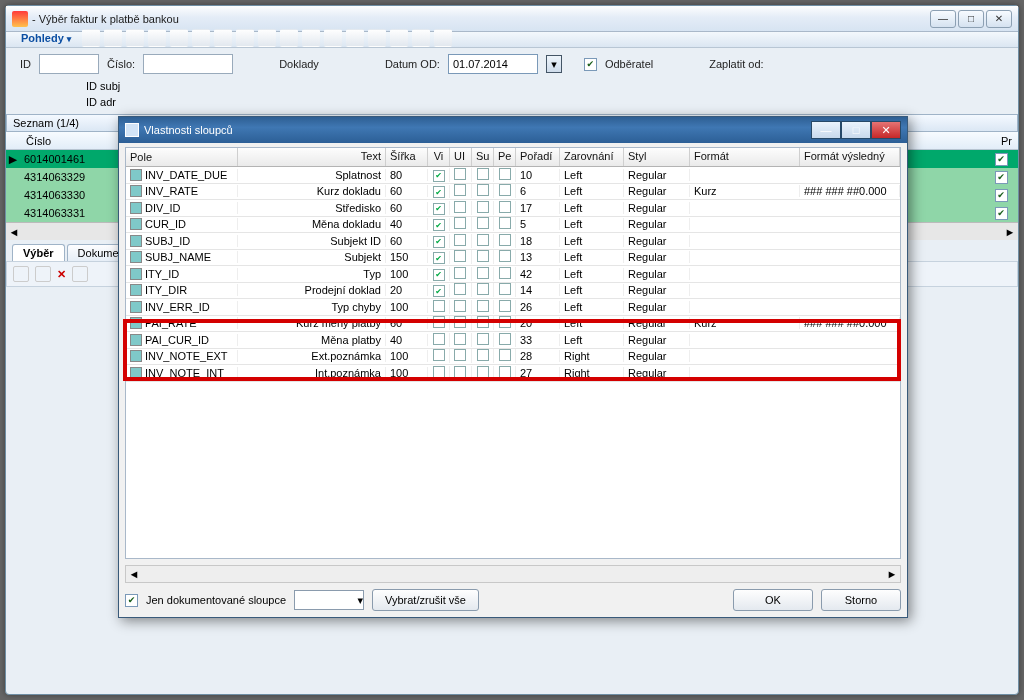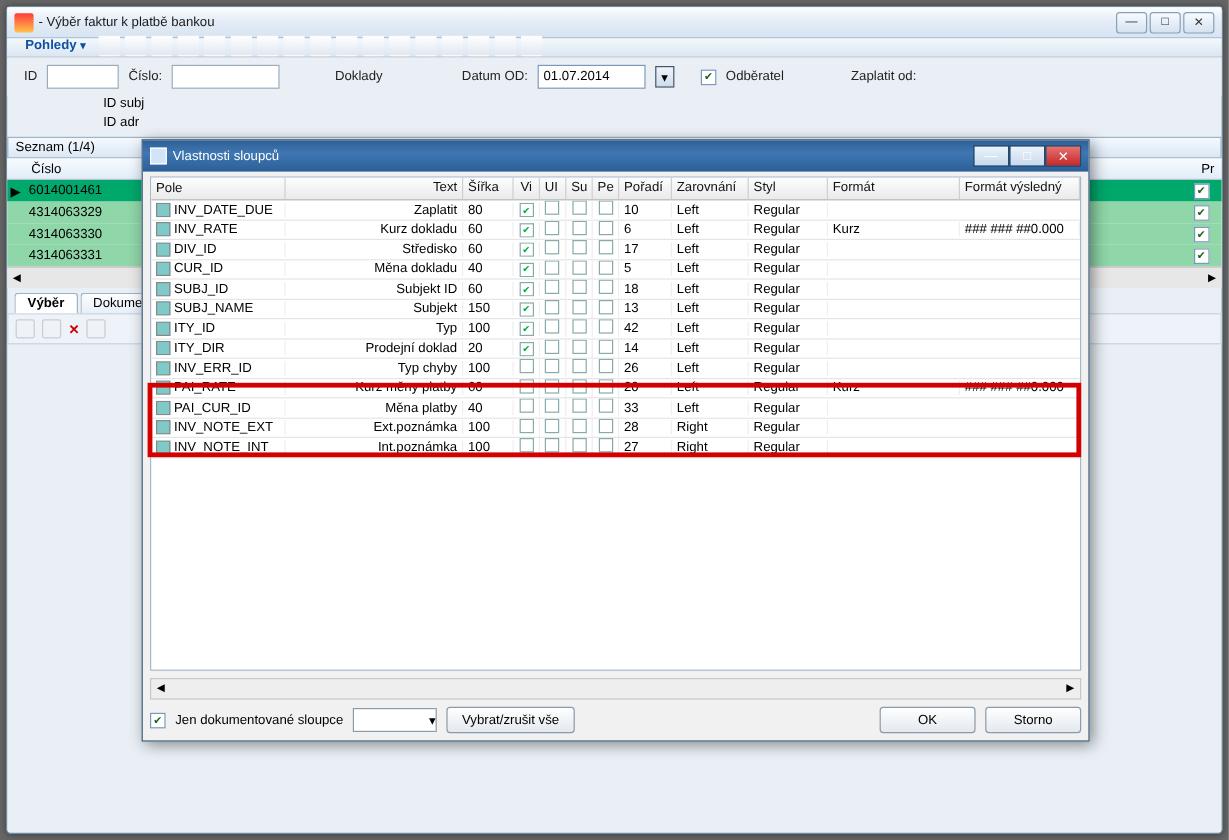--- a/index.html
+++ b/index.html
@@ -221,21 +221,21 @@
       <div class="c-styl">Styl</div>
       <div class="c-fmt">Formát</div>
       <div class="c-fmtv">Formát výsledný</div>
     </div>
     <div id="grid-body">
         <div class="grow">
           <div class="c-pole">
             <span class="swatch"></span>
             <span>INV_DATE_DUE</span>
           </div>
-          <div class="c-text">Zaplatit</div>
+          <div class="c-text">Splatnost</div>
           <div class="c-sirka">80</div>
           <div class="c-vi"><span class="gchk">✔</span></div>
           <div class="c-ui"><span class="gchk"></span></div>
           <div class="c-su"><span class="gchk"></span></div>
           <div class="c-pe"><span class="gchk"></span></div>
           <div class="c-por">10</div>
           <div class="c-zar">Left</div>
           <div class="c-styl">Regular</div>
           <div class="c-fmt"></div>
           <div class="c-fmtv"></div>

